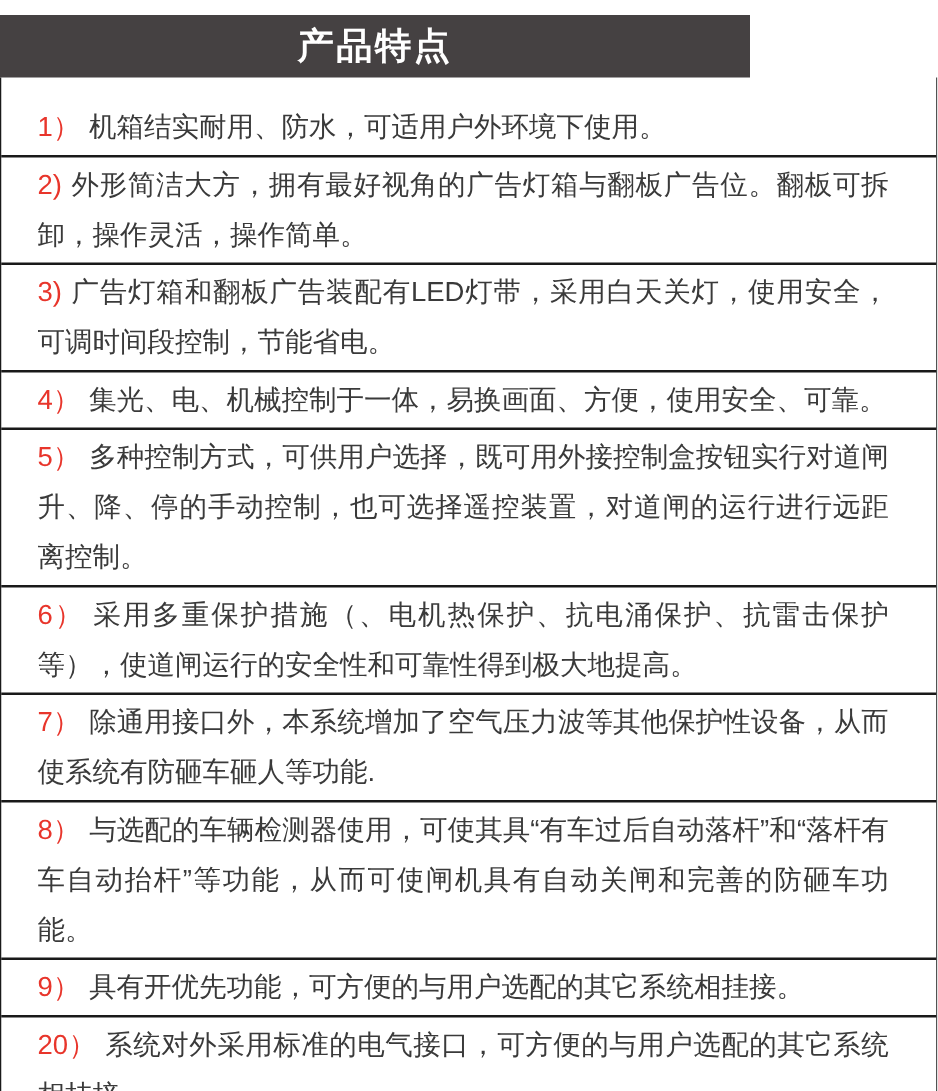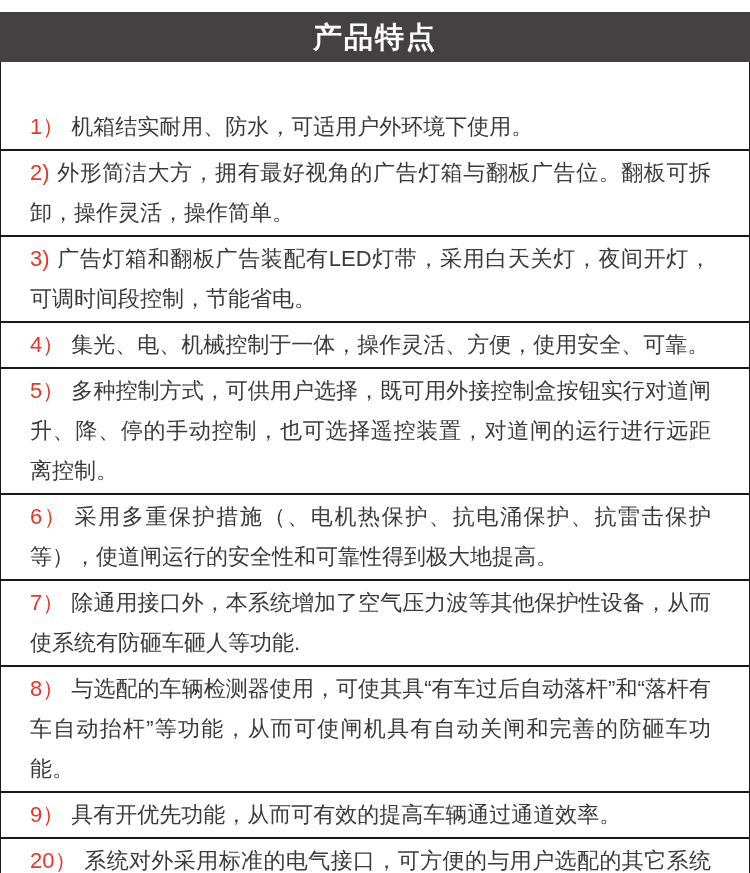--- a/index.html
+++ b/index.html
@@ -10,21 +10,21 @@
   }
   .page {
     position: relative;
     width: 750px;
     height: 873px;
     background: #ffffff;
     overflow: hidden;
   }
   .header-bar {
     margin-top: 12px;
-    width: 750px;
+    width: 600px;
     height: 50px;
     background: #454142;
     display: flex;
     align-items: center;
     justify-content: center;
   }
   .header-bar .title {
     color: #ffffff;
     font-size: 29px;
     font-weight: bold;
@@ -38,21 +38,21 @@
   }
   .feature-row {
     padding: 2px 38px 2px 29px;
     border-bottom: 2px solid #191919;
     font-size: 22px;
     line-height: 40px;
     color: #3a3a3a;
     text-align: justify;
   }
   .feature-row.first {
-    padding-top: 45px;
+    padding-top: 20px;
   }
   .feature-row .num {
     color: #e8352b;
     margin-right: 7px;
   }
   .feature-row .txt {
     color: #3a3a3a;
   }
 </style>
 </head>
@@ -68,45 +68,45 @@
 
     <div class="feature-row first">
       <span class="num">1）</span><span class="txt">机箱结实耐用、防水，可适用户外环境下使用。</span>
     </div>
 
     <div class="feature-row">
       <span class="num">2)</span><span class="txt">外形简洁大方，拥有最好视角的广告灯箱与翻板广告位。翻板可拆卸，操作灵活，操作简单。</span>
     </div>
 
     <div class="feature-row">
-      <span class="num">3)</span><span class="txt">广告灯箱和翻板广告装配有LED灯带，采用白天关灯，夜间开灯，可调时间段控制，节能省电。</span>
+      <span class="num">3)</span><span class="txt">广告灯箱和翻板广告装配有LED灯带，采用白天关灯，使用安全，可调时间段控制，节能省电。</span>
     </div>
 
     <div class="feature-row">
-      <span class="num">4）</span><span class="txt">集光、电、机械控制于一体，操作灵活、方便，使用安全、可靠。</span>
+      <span class="num">4）</span><span class="txt">集光、电、机械控制于一体，易换画面、方便，使用安全、可靠。</span>
     </div>
 
     <div class="feature-row">
       <span class="num">5）</span><span class="txt">多种控制方式，可供用户选择，既可用外接控制盒按钮实行对道闸升、降、停的手动控制，也可选择遥控装置，对道闸的运行进行远距离控制。</span>
     </div>
 
     <div class="feature-row">
       <span class="num">6）</span><span class="txt">采用多重保护措施（、电机热保护、抗电涌保护、抗雷击保护等），使道闸运行的安全性和可靠性得到极大地提高。</span>
     </div>
 
     <div class="feature-row">
       <span class="num">7）</span><span class="txt">除通用接口外，本系统增加了空气压力波等其他保护性设备，从而使系统有防砸车砸人等功能.</span>
     </div>
 
     <div class="feature-row">
       <span class="num">8）</span><span class="txt">与选配的车辆检测器使用，可使其具“有车过后自动落杆”和“落杆有车自动抬杆”等功能，从而可使闸机具有自动关闸和完善的防砸车功能。</span>
     </div>
 
     <div class="feature-row">
-      <span class="num">9）</span><span class="txt">具有开优先功能，从而可有效的提高车辆通过通道效率。</span>
+      <span class="num">9）</span><span class="txt">具有开优先功能，可方便的与用户选配的其它系统相挂接。</span>
     </div>
 
     <div class="feature-row">
       <span class="num">20）</span><span class="txt">系统对外采用标准的电气接口，可方便的与用户选配的其它系统相挂接。</span>
     </div>
 
   </div>
 
 </div>
 

